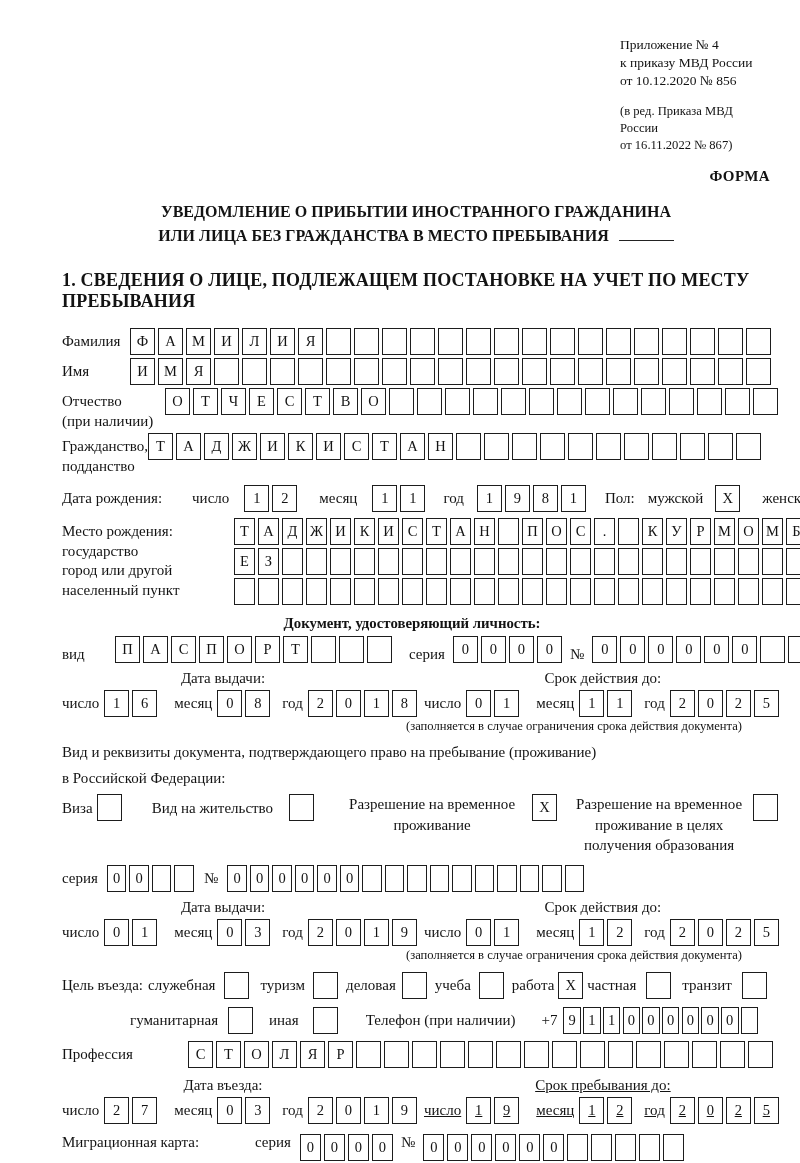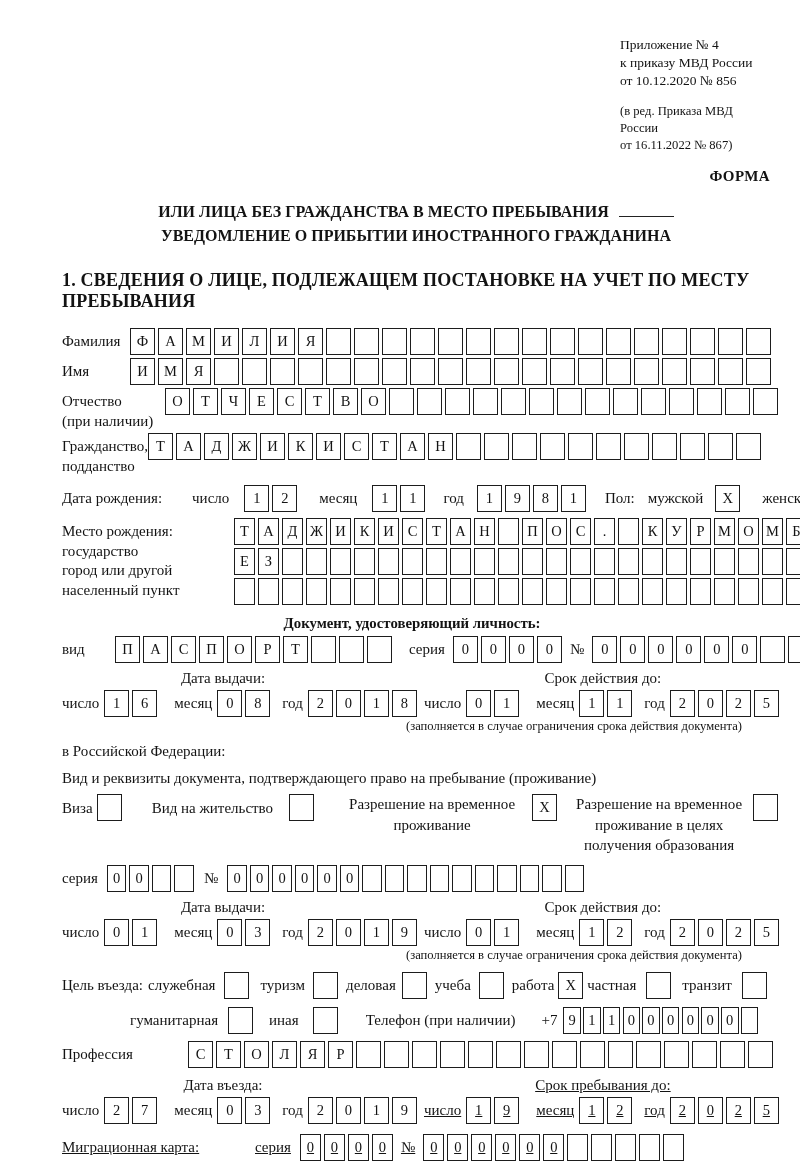--- a/index.html
+++ b/index.html
@@ -47,22 +47,22 @@
     <div>от 10.12.2020 № 856</div>
     <div class="hdr-small">
       <div>(в ред. Приказа МВД России</div>
       <div>от 16.11.2022 № 867)</div>
     </div>
   </div>
 
   <div class="forma">ФОРМА</div>
 
   <div class="title">
+    <div>УВЕДОМЛЕНИЕ О ПРИБЫТИИ ИНОСТРАННОГО ГРАЖДАНИНА</div>
     <div><span>ИЛИ ЛИЦА БЕЗ ГРАЖДАНСТВА В МЕСТО ПРЕБЫВАНИЯ</span><span class="blank"></span></div>
-    <div>УВЕДОМЛЕНИЕ О ПРИБЫТИИ ИНОСТРАННОГО ГРАЖДАНИНА</div>
   </div>
 
   <div class="sec-head">1. СВЕДЕНИЯ О ЛИЦЕ, ПОДЛЕЖАЩЕМ ПОСТАНОВКЕ НА УЧЕТ ПО МЕСТУ ПРЕБЫВАНИЯ</div>
 
   <div class="row" style="margin-top:16px;">
     <span class="lbl w68">Фамилия</span>
     <span class="cells">
         <span class="cell">Ф</span>
         <span class="cell">А</span>
         <span class="cell">М</span>
@@ -290,21 +290,21 @@
           <span class="cell s24"></span>
           <span class="cell s24"></span>
           <span class="cell s24"></span>
           <span class="cell s24"></span>
         </div>
     </span>
   </div>
 
   <div class="center-head">Документ, удостоверяющий личность:</div>
 
-  <div class="row" style="margin-top:4px;align-items:center;">
+  <div class="row" style="margin-top:4px;align-items:flex-end;">
     <span class="inline-lbl w53" style="padding-top:0;">вид</span>
     <span class="cells">
         <span class="cell">П</span>
         <span class="cell">А</span>
         <span class="cell">С</span>
         <span class="cell">П</span>
         <span class="cell">О</span>
         <span class="cell">Р</span>
         <span class="cell">Т</span>
         <span class="cell"></span>
@@ -372,22 +372,22 @@
             <span class="cell">2</span>
             <span class="cell">0</span>
             <span class="cell">2</span>
             <span class="cell">5</span>
           </span>
       </div>
     </div>
   </div>
   <div class="note" style="text-align:right;padding-right:28px;margin-top:2px;">(заполняется в случае ограничения срока действия документа)</div>
 
+  <div class="intro">Вид и реквизиты документа, подтверждающего право на пребывание (проживание)</div>
   <div class="intro" style="margin-top:9px;">в Российской Федерации:</div>
-  <div class="intro">Вид и реквизиты документа, подтверждающего право на пребывание (проживание)</div>
 
   <div class="row" style="margin-top:7px;">
     <span class="opt">
       <span class="optlbl" style="padding-top:4px;">Виза</span>
       <span class="checkbox" style="margin-left:4px;"></span>
     </span>
     <span class="opt" style="margin-left:30px;">
       <span class="optlbl" style="padding-top:4px;">Вид на жительство</span>
       <span class="checkbox" style="margin-left:16px;"></span>
     </span>
@@ -584,21 +584,21 @@
         <span class="cells">
             <span class="cell">2</span>
             <span class="cell">0</span>
             <span class="cell">2</span>
             <span class="cell">5</span>
           </span>
       </div>
     </div>
   </div>
 
-  <div class="row" style="margin-top:10px;align-items:center;text-decoration:underline;">
+  <div class="row" style="margin-top:10px;align-items:flex-start;">
     <span class="inline-lbl" style="padding-top:0;width:163px;">Миграционная карта:</span>
     <span class="inline-lbl" style="padding-top:0;margin-left:30px;margin-right:9px;">серия</span>
     <span class="cells">
         <span class="cell s24">0</span>
         <span class="cell s24">0</span>
         <span class="cell s24">0</span>
         <span class="cell s24">0</span>
       </span>
     <span class="inline-lbl" style="padding-top:0;margin-left:5px;margin-right:8px;">№</span>
     <span class="cells">

